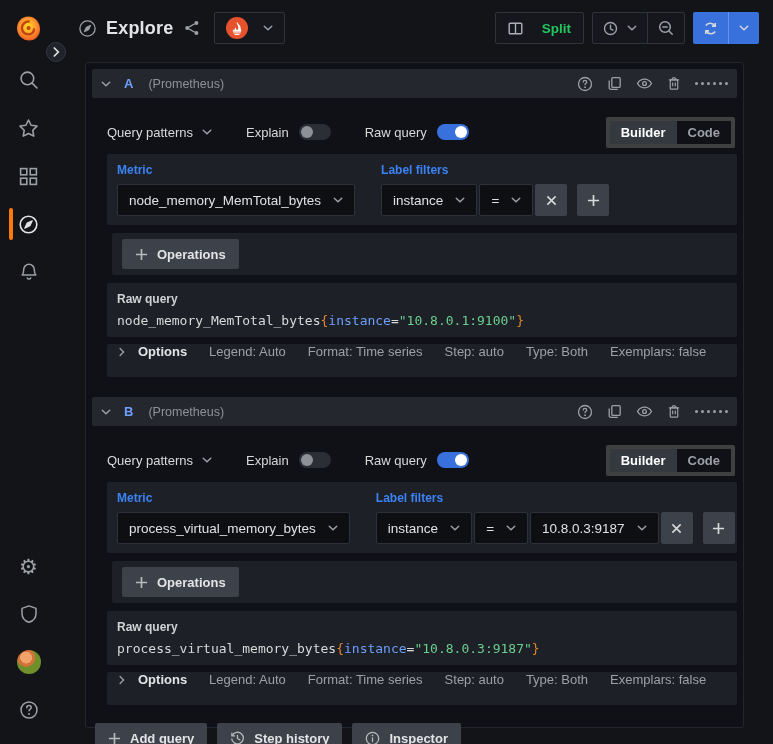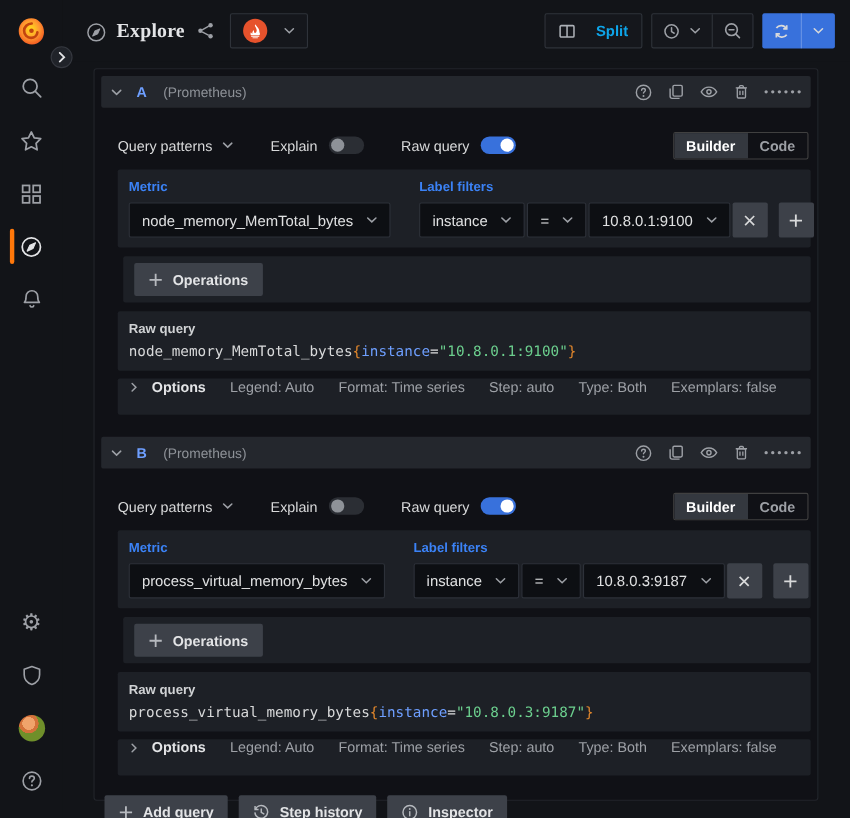--- a/index.html
+++ b/index.html
@@ -25,30 +25,30 @@
   .gear-glyph { font-size:21px; line-height:1; }
   .avatar { width:24px; height:24px; border-radius:50%;
     background:radial-gradient(circle at 38% 32%, #f0a36b 0 26%, #d4713a 27% 40%, #6f8f2a 41% 100%); }
   .expand-btn { position:absolute; left:46px; top:42px; width:20px; height:20px; border-radius:50%;
     background:#202329; border:1px solid #35383f; color:#e3e4e6; display:flex; align-items:center;
     justify-content:center; z-index:6; padding:0; cursor:pointer; }
 
   
   .topbar { position:absolute; left:57px; top:0; right:0; height:56px; display:flex; align-items:center;
     padding:0 14px 0 21px; background:#121418; }
-  .tb-title { display:flex; align-items:flex-end; gap:9px; color:#d8d9da;font-family:Liberation Serif, serif; }
+  .tb-title { display:flex; align-items:center; gap:9px; color:#d8d9da; }
   .tb-title h1 { font-size:18px; font-weight:700; margin:0; letter-spacing:.2px; color:#e3e4e6; }
   .icon-muted { color:#9da0a6; }
   .share-btn { background:none; border:none; padding:0; margin-left:11px; color:#9da0a6; cursor:pointer; }
   .ds-picker { margin-left:14px; height:32px; border:1px solid #2f333a; border-radius:2px;
     display:flex; align-items:center; gap:15px; padding:0 11px; background:#15171c; cursor:pointer; }
   .prom-circle { width:22px; height:22px; border-radius:50%; background:var(--prom-orange,#e6522c);
     display:flex; align-items:center; justify-content:center; }
   .tb-right { margin-left:auto; display:flex; align-items:center; gap:8px; }
-  .tb-btn { height:32px; border:1px solid #2f333a; background:#15171c; border-radius:2px; color:#0ea5e9;
+  .tb-btn { height:32px; border:1px solid #2f333a; background:#15171c; border-radius:2px; color:#22c55e;
     display:flex; align-items:center; gap:19px; padding:0 12px; font-weight:700; font-size:13.5px;
     font-family:inherit; cursor:pointer; }
   .tb-btn .ic { color:#adb1b7; }
   .tb-group { height:32px; border:1px solid #2f333a; background:#15171c; border-radius:2px;
     display:flex; align-items:stretch; }
   .tb-seg { display:flex; align-items:center; gap:9px; padding:0 10px; color:#d8d9da; cursor:pointer; }
   .tb-divider { width:1px; background:#2f333a; }
   .refresh-btn { height:32px; border-radius:2px; background:var(--accent,#3871dc); display:flex;
     align-items:stretch; color:#fff; cursor:pointer; }
   .refresh-btn .tb-divider { background:rgba(255,255,255,.25); }
@@ -69,21 +69,21 @@
   .grip i { width:3px; height:3px; border-radius:50%; background:#9da0a6; }
 
   .q-toolbar { margin:20px 0 0 15px; height:28px; display:flex; align-items:center; }
   .qp-btn { display:flex; align-items:center; gap:9px; color:#d8d9da; font-size:13px; cursor:pointer; }
   .tgl-group { display:flex; align-items:center; gap:10px; margin-left:34px; cursor:pointer; }
   .switch { width:32px; height:16px; border-radius:9px; background:#2b2e34; position:relative; }
   .switch .knob { position:absolute; top:2px; left:2px; width:12px; height:12px; border-radius:50%;
     background:#8e9298; }
   .switch.on { background:var(--accent,#3871dc); }
   .switch.on .knob { left:auto; right:2px; background:#fff; }
-  .seg-group { margin-left:auto; margin-right:2px; border:1px solid #404040; border-radius:2px;
+  .seg-group { margin-left:auto; margin-right:2px; border:4px solid #404040; border-radius:2px;
     display:flex; overflow:hidden; }
   .seg { padding:4px 11px; font-size:13px; font-weight:700; color:#9da0a6; cursor:pointer; }
   .seg.active { background:#34383f; color:#fff; }
 
   .band { margin:8px 0 0 15px; background:#1d2026; border-radius:2px; padding:9px 10px; }
   .band.tight { padding:6px 10px;margin-left:20px; }
   .fields { display:flex; gap:26px; align-items:flex-start; }
   .f-label { display:block; font-size:12px; font-weight:700; color:#3b82f6; margin-bottom:7px; }
   .select { height:32px; display:inline-flex; align-items:center; gap:12px; padding:0 11px;
     background:#0d0f13; border:1px solid #2d3139; border-radius:2px; font-size:13.5px; color:#e0e1e2;
@@ -358,26 +358,20 @@
               <svg class="caret" width="10" height="6" viewBox="0 0 12 7" fill="none" stroke="currentColor" stroke-width="1.7">
                   <path d="M1.5 1.3L6 5.6l4.5-4.3" stroke-linecap="round"></path>
                 </svg>
             </span>
             <span class="select">
               <span>=</span>
               <svg class="caret" width="10" height="6" viewBox="0 0 12 7" fill="none" stroke="currentColor" stroke-width="1.7">
                   <path d="M1.5 1.3L6 5.6l4.5-4.3" stroke-linecap="round"></path>
                 </svg>
             </span>
-            <span class="select">
-              <span>10.8.0.1:9100</span>
-              <svg class="caret" width="10" height="6" viewBox="0 0 12 7" fill="none" stroke="currentColor" stroke-width="1.7">
-                  <path d="M1.5 1.3L6 5.6l4.5-4.3" stroke-linecap="round"></path>
-                </svg>
-            </span>
             <button class="sq-btn">
               <svg width="11" height="11" viewBox="0 0 12 12" stroke="currentColor" stroke-width="1.7">
                   <path d="M1.5 1.5l9 9M10.5 1.5l-9 9"></path>
                 </svg>
             </button>
             <button class="sq-btn plus">
               <svg width="13" height="13" viewBox="0 0 14 14" stroke="currentColor" stroke-width="1.8">
                   <path d="M7 1v12M1 7h12"></path>
                 </svg>
             </button>

